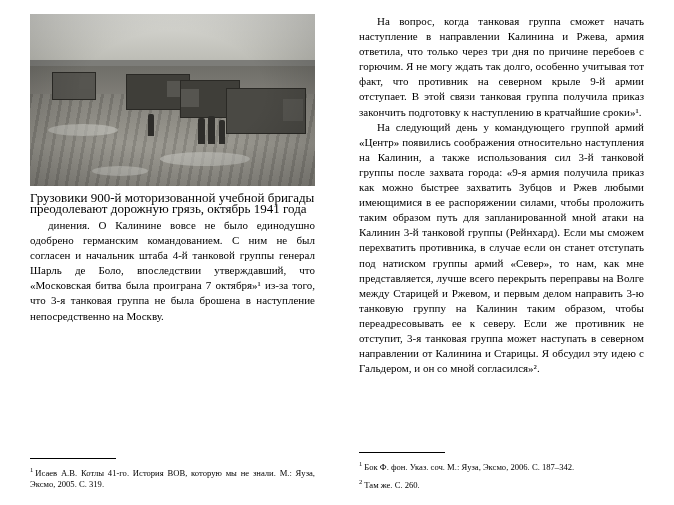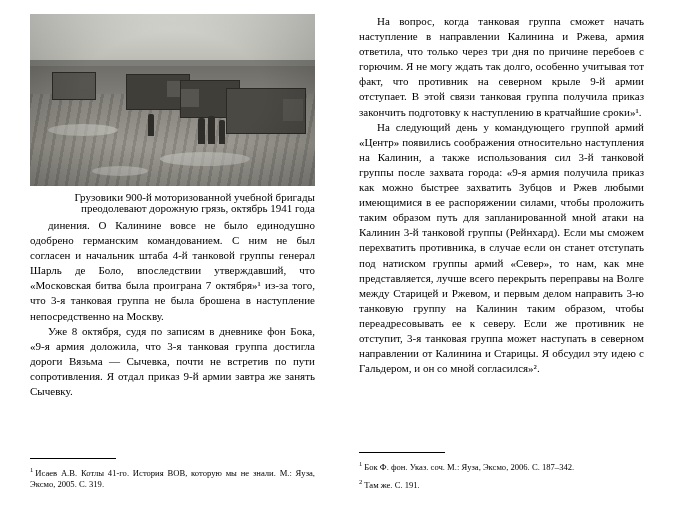--- a/index.html
+++ b/index.html
@@ -114,23 +114,23 @@
   .p3 { left: 189px; top: 106px; width: 6px; height: 24px; }
   .p4 { left: 118px; top: 100px; width: 6px; height: 22px; }
   .photo-vignette {
     position: absolute;
     left: 0; top: 0; right: 0; bottom: 0;
     background: radial-gradient(ellipse at 50% 45%, rgba(0,0,0,0) 45%, rgba(0,0,0,0.22) 100%);
   }
   .caption {
     margin: 6px auto 0 auto;
     width: 285px;
-    font-size: 11px;
+    font-size: 13px;
     line-height: 11px;
-    text-align: right;
+    text-align: left;
     color: #000;
   }
   .body-text {
     font-size: 11px;
     line-height: 15.1px;
     text-align: justify;
     text-justify: inter-word;
     hyphens: manual;
   }
   .body-text p {
@@ -200,21 +200,20 @@
         <div class="person p1"></div>
         <div class="person p2"></div>
         <div class="person p3"></div>
         <div class="photo-vignette"></div>
       </div>
       <div class="caption">Грузовики 900-й моторизованной учебной бригады преодолевают дорожную грязь, октябрь 1941 года</div>
     </div>
 
     <div class="body-text">
       <p>динения. О Калинине вовсе не было единодушно одобрено германским командованием. С ним не был согласен и начальник штаба 4-й танковой группы генерал Шарль де Боло, впоследствии утверждавший, что «Московская битва была проиграна 7 октября»¹ из-за того, что 3-я танковая группа не была брошена в наступление непосредственно на Москву.</p>
-      <p>Уже 8 октября, судя по записям в дневнике фон Бока, «9-я армия доложила, что 3-я танковая группа достигла дороги Вязьма — Сычевка, почти не встретив по пути сопротивления. Я отдал приказ 9-й армии завтра же занять Сычевку.</p>
     </div>
 
     <div class="footnote-block">
       <div class="footnote-rule"></div>
       <div class="footnotes">
         <p><span class="fn-marker">1</span><span>Исаев А.В. Котлы 41-го. История ВОВ, которую мы не знали. М.: Яуза, Эксмо, 2005. С. 319.</span></p>
       </div>
     </div>
 
   </div>
@@ -223,19 +222,19 @@
 
     <div class="body-text">
       <p>На вопрос, когда танковая группа сможет начать наступление в направлении Калинина и Ржева, армия ответила, что только через три дня по причине перебоев с горючим. Я не могу ждать так долго, особенно учитывая тот факт, что противник на северном крыле 9-й армии отступает. В этой связи танковая группа получила приказ закончить подготовку к наступлению в кратчайшие сроки»¹.</p>
       <p>На следующий день у командующего группой армий «Центр» появились соображения относительно наступления на Калинин, а также использования сил 3-й танковой группы после захвата города: «9-я армия получила приказ как можно быстрее захватить Зубцов и Ржев любыми имеющимися в ее распоряжении силами, чтобы проложить таким образом путь для запланированной мной атаки на Калинин 3-й танковой группы (Рейнхард). Если мы сможем перехватить противника, в случае если он станет отступать под натиском группы армий «Север», то нам, как мне представляется, лучше всего перекрыть переправы на Волге между Старицей и Ржевом, и первым делом направить 3-ю танковую группу на Калинин таким образом, чтобы переадресовывать ее к северу. Если же противник не отступит, 3-я танковая группа может наступать в северном направлении от Калинина и Старицы. Я обсудил эту идею с Гальдером, и он со мной согласился»².</p>
     </div>
 
     <div class="footnote-block">
       <div class="footnote-rule"></div>
       <div class="footnotes">
         <p><span class="fn-marker">1</span><span>Бок Ф. фон. Указ. соч. М.: Яуза, Эксмо, 2006. С. 187–342.</span></p>
-        <p><span class="fn-marker">2</span><span>Там же. С. 191.</span></p>
+        <p><span class="fn-marker">2</span><span>Там же. С. 260.</span></p>
       </div>
     </div>
 
   </div>
 
 </div>
 
 </body></html>

